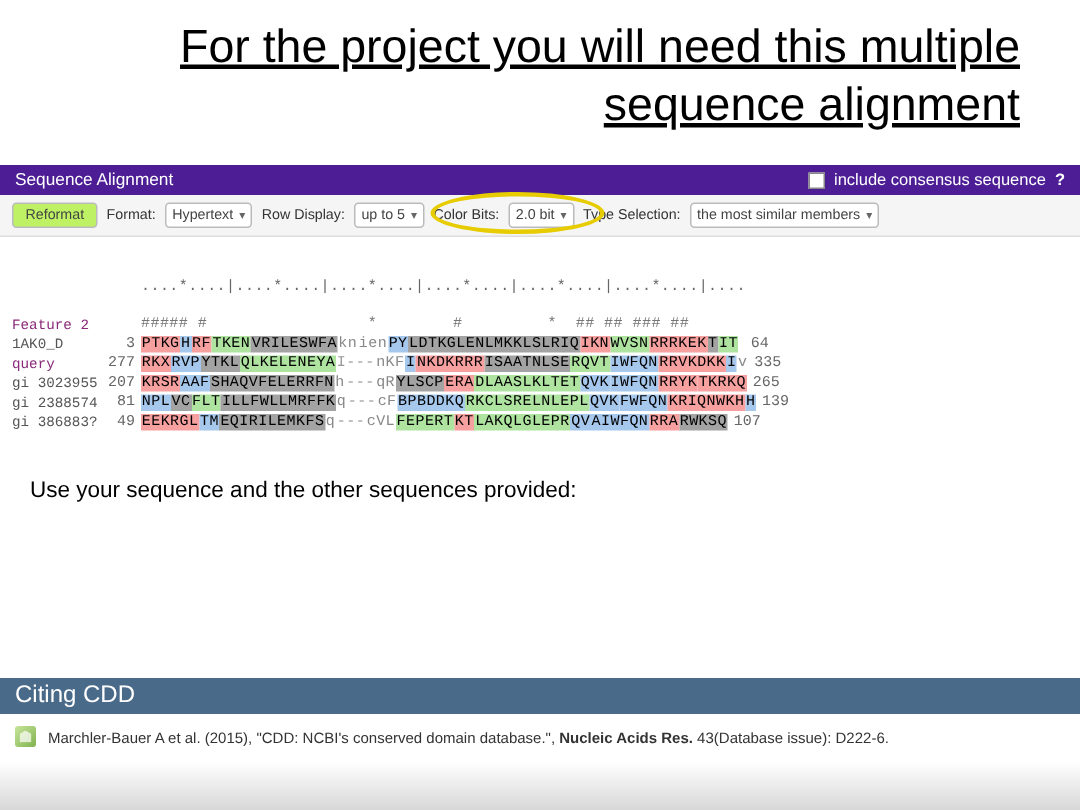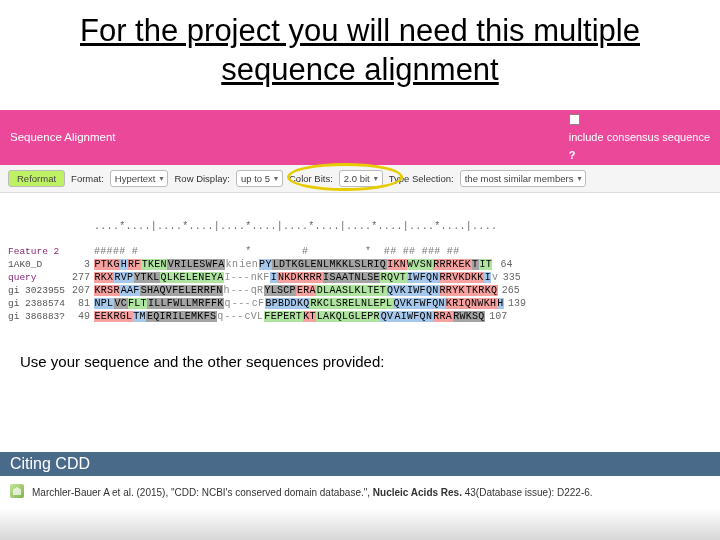--- a/index.html
+++ b/index.html
@@ -6,38 +6,38 @@
   body {
     margin: 0;
     width: 720px;
     height: 540px;
     background: #fff;
     font-family: Arial, Helvetica, sans-serif;
     position: relative;
     overflow: hidden;
   }
   .title {
-    text-align: center;
+    text-align: right;
     font-size: 31px;
     text-decoration: underline;
     margin: 12px 40px 20px 40px;
     line-height: 1.25;
     color: #000;
   }
   .panel-header {
-    background: #ec4899;
+    background: #4c1d95;
     color: #fff;
     font-family: Verdana, Arial, sans-serif;
     font-size: 11.5px;
     padding: 4px 10px;
     display: flex;
     justify-content: space-between;
     align-items: center;
   }
-  .panel-header .right { display: flex; align-items: flex-start; gap: 6px; font-size: 11px; flex-direction: column; }
+  .panel-header .right { display: flex; align-items: flex-end; gap: 6px; font-size: 11px; }
   .checkbox {
     width: 11px; height: 11px; background: #fff; border: 1px solid #888; display: inline-block;
   }
   .toolbar {
     background: #f5f5f5;
     padding: 5px 8px;
     display: flex;
     align-items: center;
     gap: 6px;
     font-family: Verdana, Arial, sans-serif;

